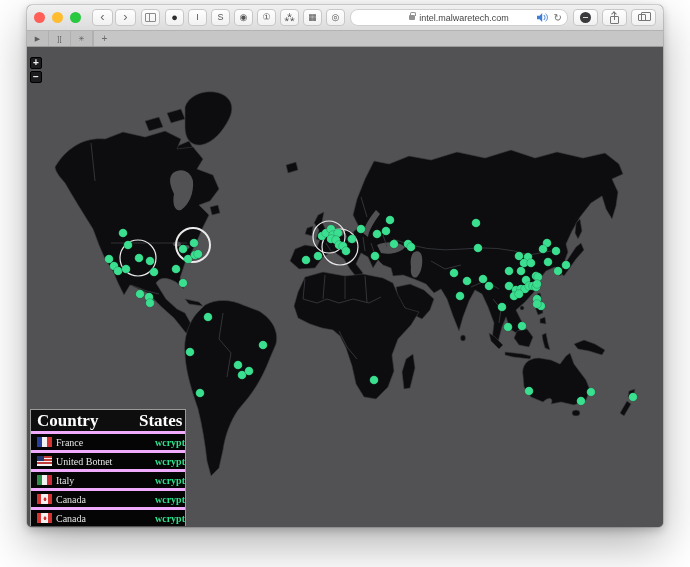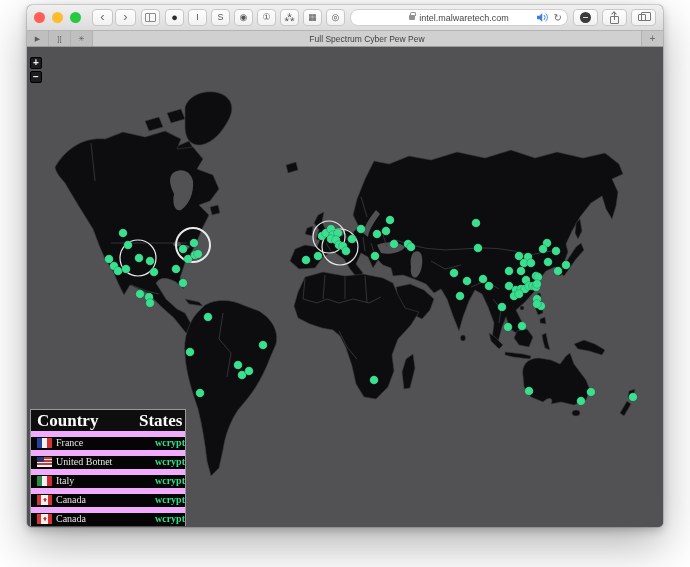--- a/index.html
+++ b/index.html
@@ -73,21 +73,21 @@
   .zoombtn { width:12px; height:12px; margin-bottom:2px; background:#1c1c1e; color:#f2f2f2;
     border:1px solid #000; border-radius:2px; font-size:10px; line-height:10px; text-align:center;
     font-weight:bold; }
 
   
   .infect-table { position:absolute; left:3px; top:362px; width:156px;
     border:1px solid #9a9a9a; border-bottom:none; background:#050505;
     font-family:"Liberation Serif", serif; color:#e6e6e6; }
   .t-head { display:flex; height:21px; align-items:center; background:#0e0e0e;
     font-weight:bold; font-size:17px; color:#fff; }
-  .t-row { display:flex; height:19px; align-items:flex-start; border-top:6px solid #f0abfc;
+  .t-row { display:flex; height:19px; align-items:center; border-top:3px solid #f0abfc;
     font-size:10px; background:#050505;gap:40px; }
   .c-country { width:106px; padding-left:6px; display:flex; align-items:center; gap:4px; }
   .c-botnet { flex:1; padding-left:2px; }
   .botnet-val { color:#2ee08c; font-weight:bold; }
   .flag { width:15px; height:10px; display:inline-block; flex:0 0 15px; position:relative; }
   .flag-fr { background:linear-gradient(90deg,#27409c 33%,#f2f2f2 33% 67%,#d53232 67%); }
   .flag-it { background:linear-gradient(90deg,#2d8b45 33%,#f2f2f2 33% 67%,#cf2b37 67%); }
   .flag-us { background:repeating-linear-gradient(180deg,#c23b3b 0 1.6px,#f2f2f2 1.6px 3.2px); }
   .flag-us::after { content:""; position:absolute; left:0; top:0; width:7px; height:5px; background:#27356e; }
   .flag-ca { background:linear-gradient(90deg,#d53232 27%,#f2f2f2 27% 73%,#d53232 73%); }
@@ -170,23 +170,20 @@
           </div>
       </div>
     </div>
 
     <div class="tabbar">
       <div id="pinned-tabs" style="display:flex">
           <div class="pinned-tab">▶</div>
           <div class="pinned-tab">][</div>
           <div class="pinned-tab">✳</div>
         </div>
-      <div class="active-tab">
-        <span>Full Spectrum Cyber Pew Pew</span>
-      </div>
       <div class="newtab">+</div>
     </div>
 
     <div class="content">
       <svg id="map-svg" width="636" height="480" viewBox="0 0 636 480">
         <g id="landmasses">
 
           <path class="land" d="M118,74 L132,70 L136,80 L122,84 Z"></path>
           <path class="land" d="M140,66 L154,62 L158,72 L144,76 Z"></path>
           <path class="land" d="M148,100 L162,94 L168,104 L154,110 Z"></path>

